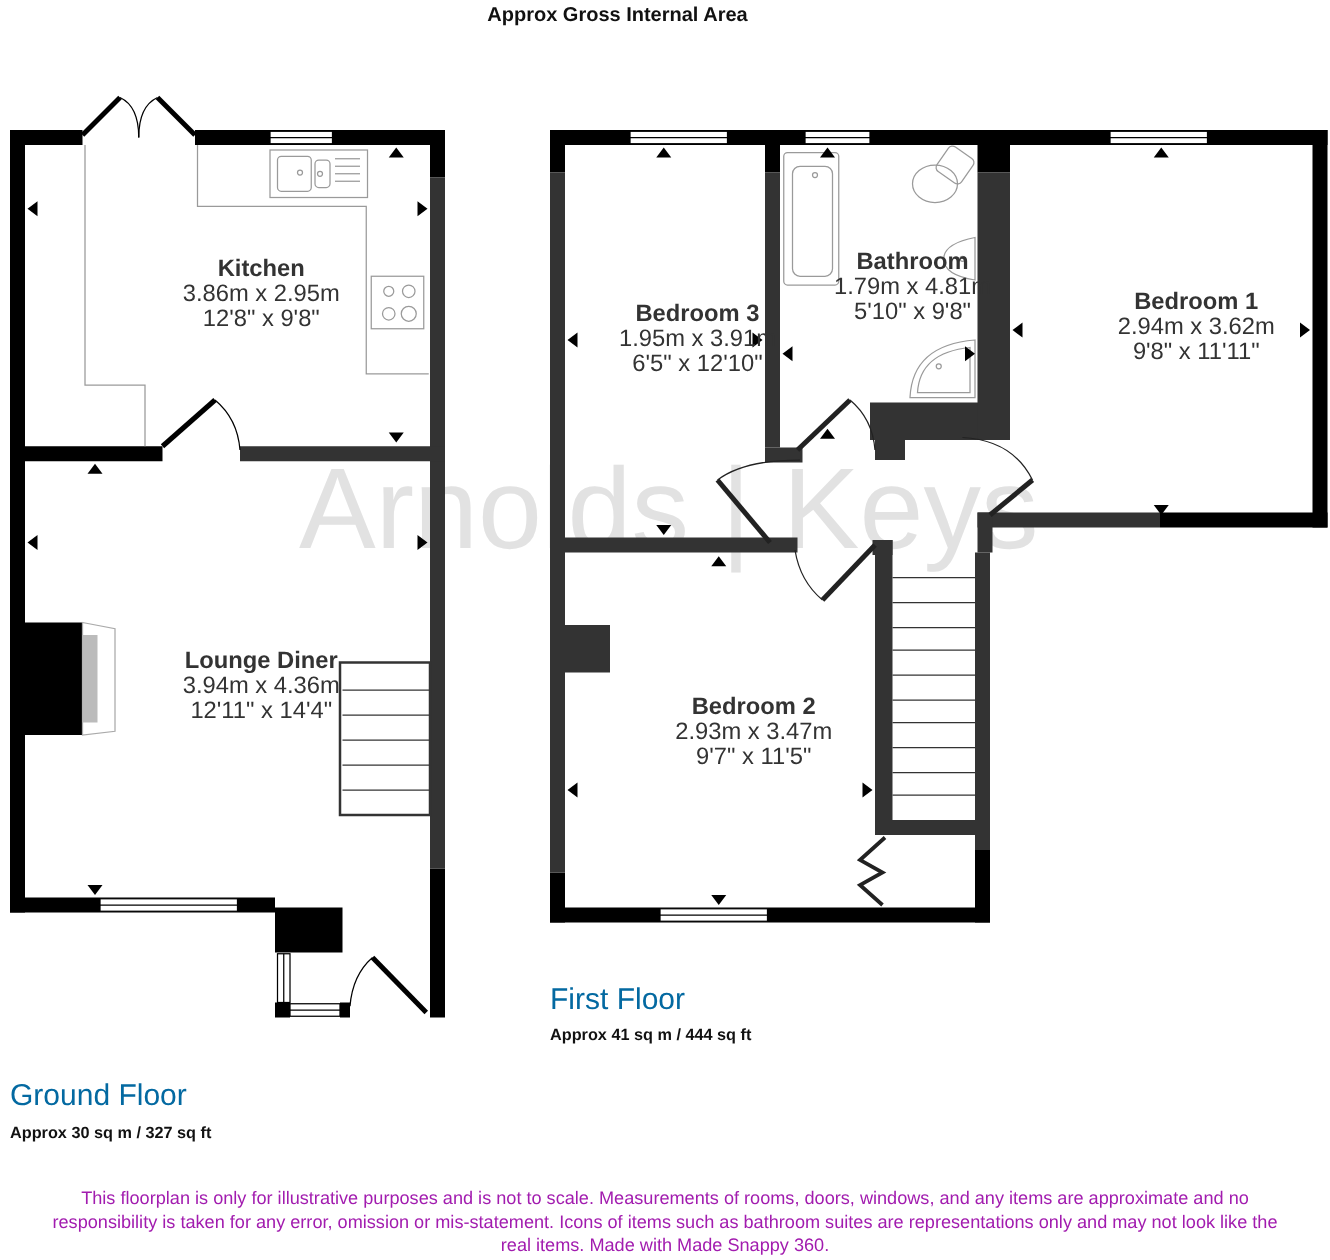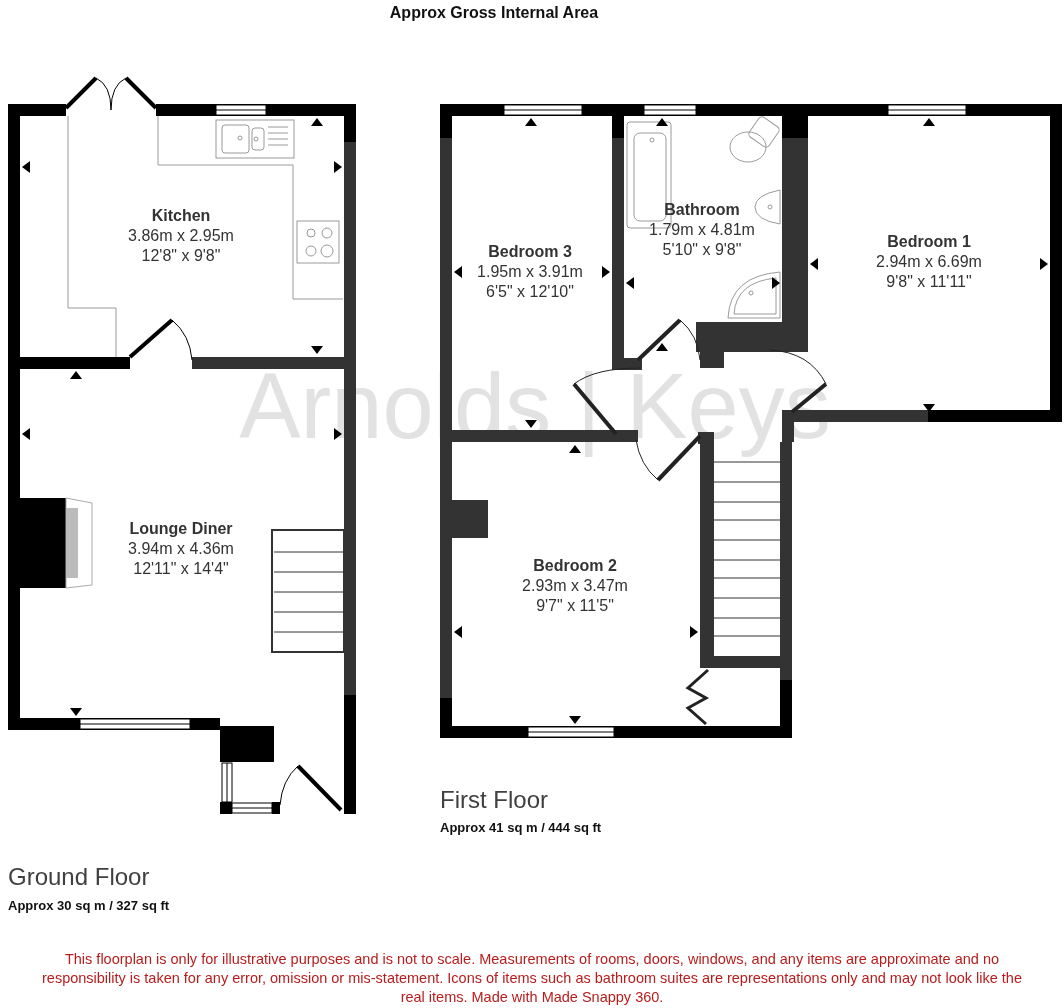--- a/index.html
+++ b/index.html
@@ -1,23 +1,23 @@
 <!DOCTYPE html>
 <html><head>
 <meta charset="utf-8">
 <style>
   html, body { margin: 0; padding: 0; background: #ffffff; }
   body { width: 1064px; height: 1008px; position: relative; overflow: hidden; font-family: "Liberation Sans", sans-serif; color: #111; }
   .abs { position: absolute; }
   .gia { left: 0; width: 988px; top: 3px; text-align: center; font-weight: bold; font-size: 16px; line-height: 19px; color: #111; }
-  .floor-title { font-size: 24px; color: #404040; font-family: "Liberation Sans", sans-serif; }
+  .floor-title { font-size: 24px; color: #0369a1; font-family: "Liberation Sans", sans-serif; }
   .floor-area { font-size: 13px; font-weight: bold; color: #111; }
-  .disclaimer { left: 30px; width: 1004px; top: 950px; text-align: center; font-size: 14.5px; line-height: 19px; color: #b91c1c; }
+  .disclaimer { left: 30px; width: 1004px; top: 950px; text-align: center; font-size: 14.5px; line-height: 19px; color: #a21caf; }
   svg { position: absolute; left: 0; top: 0; }
-  .room-label { position: absolute; text-align: center; color: #333; font-size: 16px; line-height: 20px; white-space: nowrap; transform: translateX(-50%); }
+  .room-label { position: absolute; text-align: center; color: #333; font-size: 19px; line-height: 20px; white-space: nowrap; transform: translateX(-50%); margin-left: 28px; }
   .room-label .rn { font-weight: bold; }
 </style>
 </head>
 <body>
 
 <div class="abs gia">
   <div>Approx Gross Internal Area</div>
 </div>
 
 <svg width="1064" height="1008" viewBox="0 0 1064 1008">
@@ -244,21 +244,21 @@
   <div>1.95m x 3.91m</div>
   <div>6'5" x 12'10"</div>
 </div>
 <div class="room-label" style="left:702px; top:200px;">
   <div class="rn">Bathroom</div>
   <div>1.79m x 4.81m</div>
   <div>5'10" x 9'8"</div>
 </div>
 <div class="room-label" style="left:929px; top:232px;">
   <div class="rn">Bedroom 1</div>
-  <div>2.94m x 6.69m</div>
+  <div>2.94m x 3.62m</div>
   <div>9'8" x 11'11"</div>
 </div>
 <div class="room-label" style="left:575px; top:556px;">
   <div class="rn">Bedroom 2</div>
   <div>2.93m x 3.47m</div>
   <div>9'7" x 11'5"</div>
 </div>
 
 <div class="abs floor-title" style="left:440px; top:786px;">First Floor</div>
 <div class="abs floor-area" style="left:440px; top:820px;">Approx 41 sq m / 444 sq ft</div>

